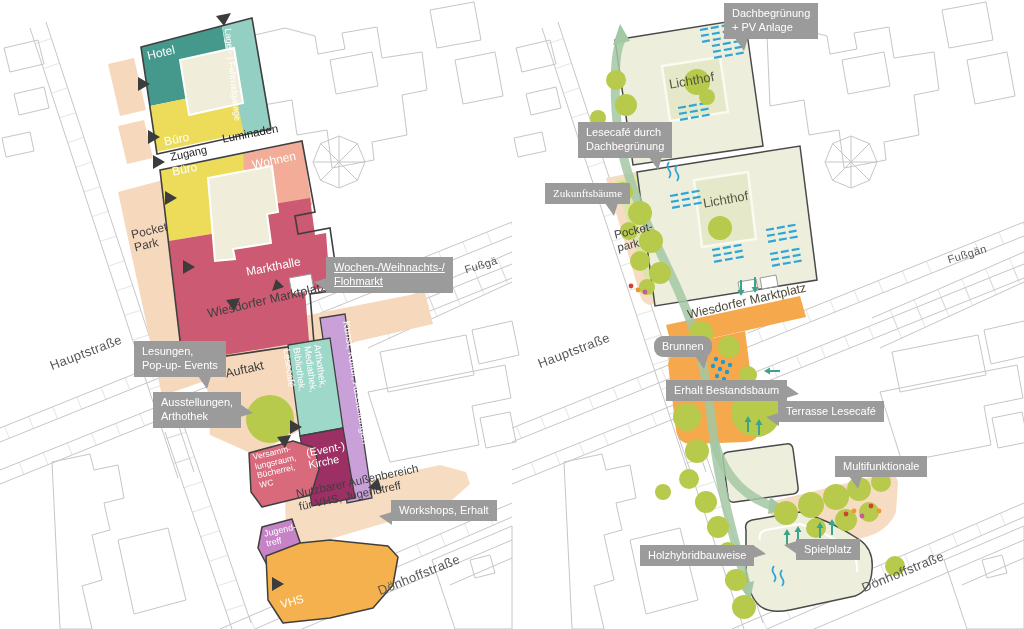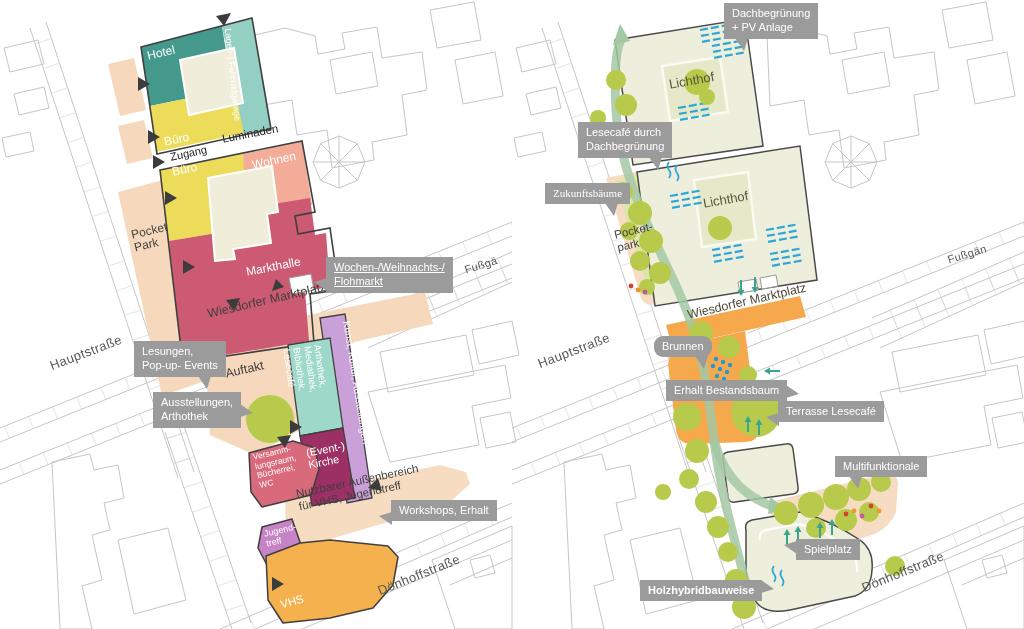--- a/index.html
+++ b/index.html
@@ -325,15 +325,15 @@
 <div class="co" style="left:724px;top:3px;"><span class="pt pt-down" style="left:12%"></span><span>Dachbegrünung
 + PV Anlage</span></div>
 <div class="co" style="left:578px;top:122px;"><span class="pt pt-down" style="left:75%"></span><span>Lesecafé durch
 Dachbegrünung</span></div>
 <div class="co" style="left:545px;top:183px;font-family:Liberation Serif, serif;"><span class="pt pt-down" style="left:70%"></span><span>Zukunftsbäume</span></div>
 <div class="co" style="left:654px;top:336px;border-radius:9px;"><span class="pt pt-down" style="left:72%"></span><span>Brunnen</span></div>
 <div class="co" style="left:666px;top:380px;"><span class="pt pt-right"></span><span>Erhalt Bestandsbaum</span></div>
 <div class="co" style="left:778px;top:401px;"><span class="pt pt-left"></span><span>Terrasse Lesecafé</span></div>
 <div class="co" style="left:835px;top:456px;"><span class="pt pt-down" style="left:15%"></span><span>Multifunktionale</span></div>
 <div class="co" style="left:796px;top:539px;"><span class="pt pt-left" style="top:10%"></span><span>Spielplatz</span></div>
-<div class="co" style="left:640px;top:580px;font-weight:bold;"><span class="pt pt-right" style="top:0%"></span><span>Holzhybridbauweise</span></div>
+<div class="co" style="left:640px;top:545px;"><span class="pt pt-right" style="top:0%"></span><span>Holzhybridbauweise</span></div>
 
 </div>
 
 </body></html>

